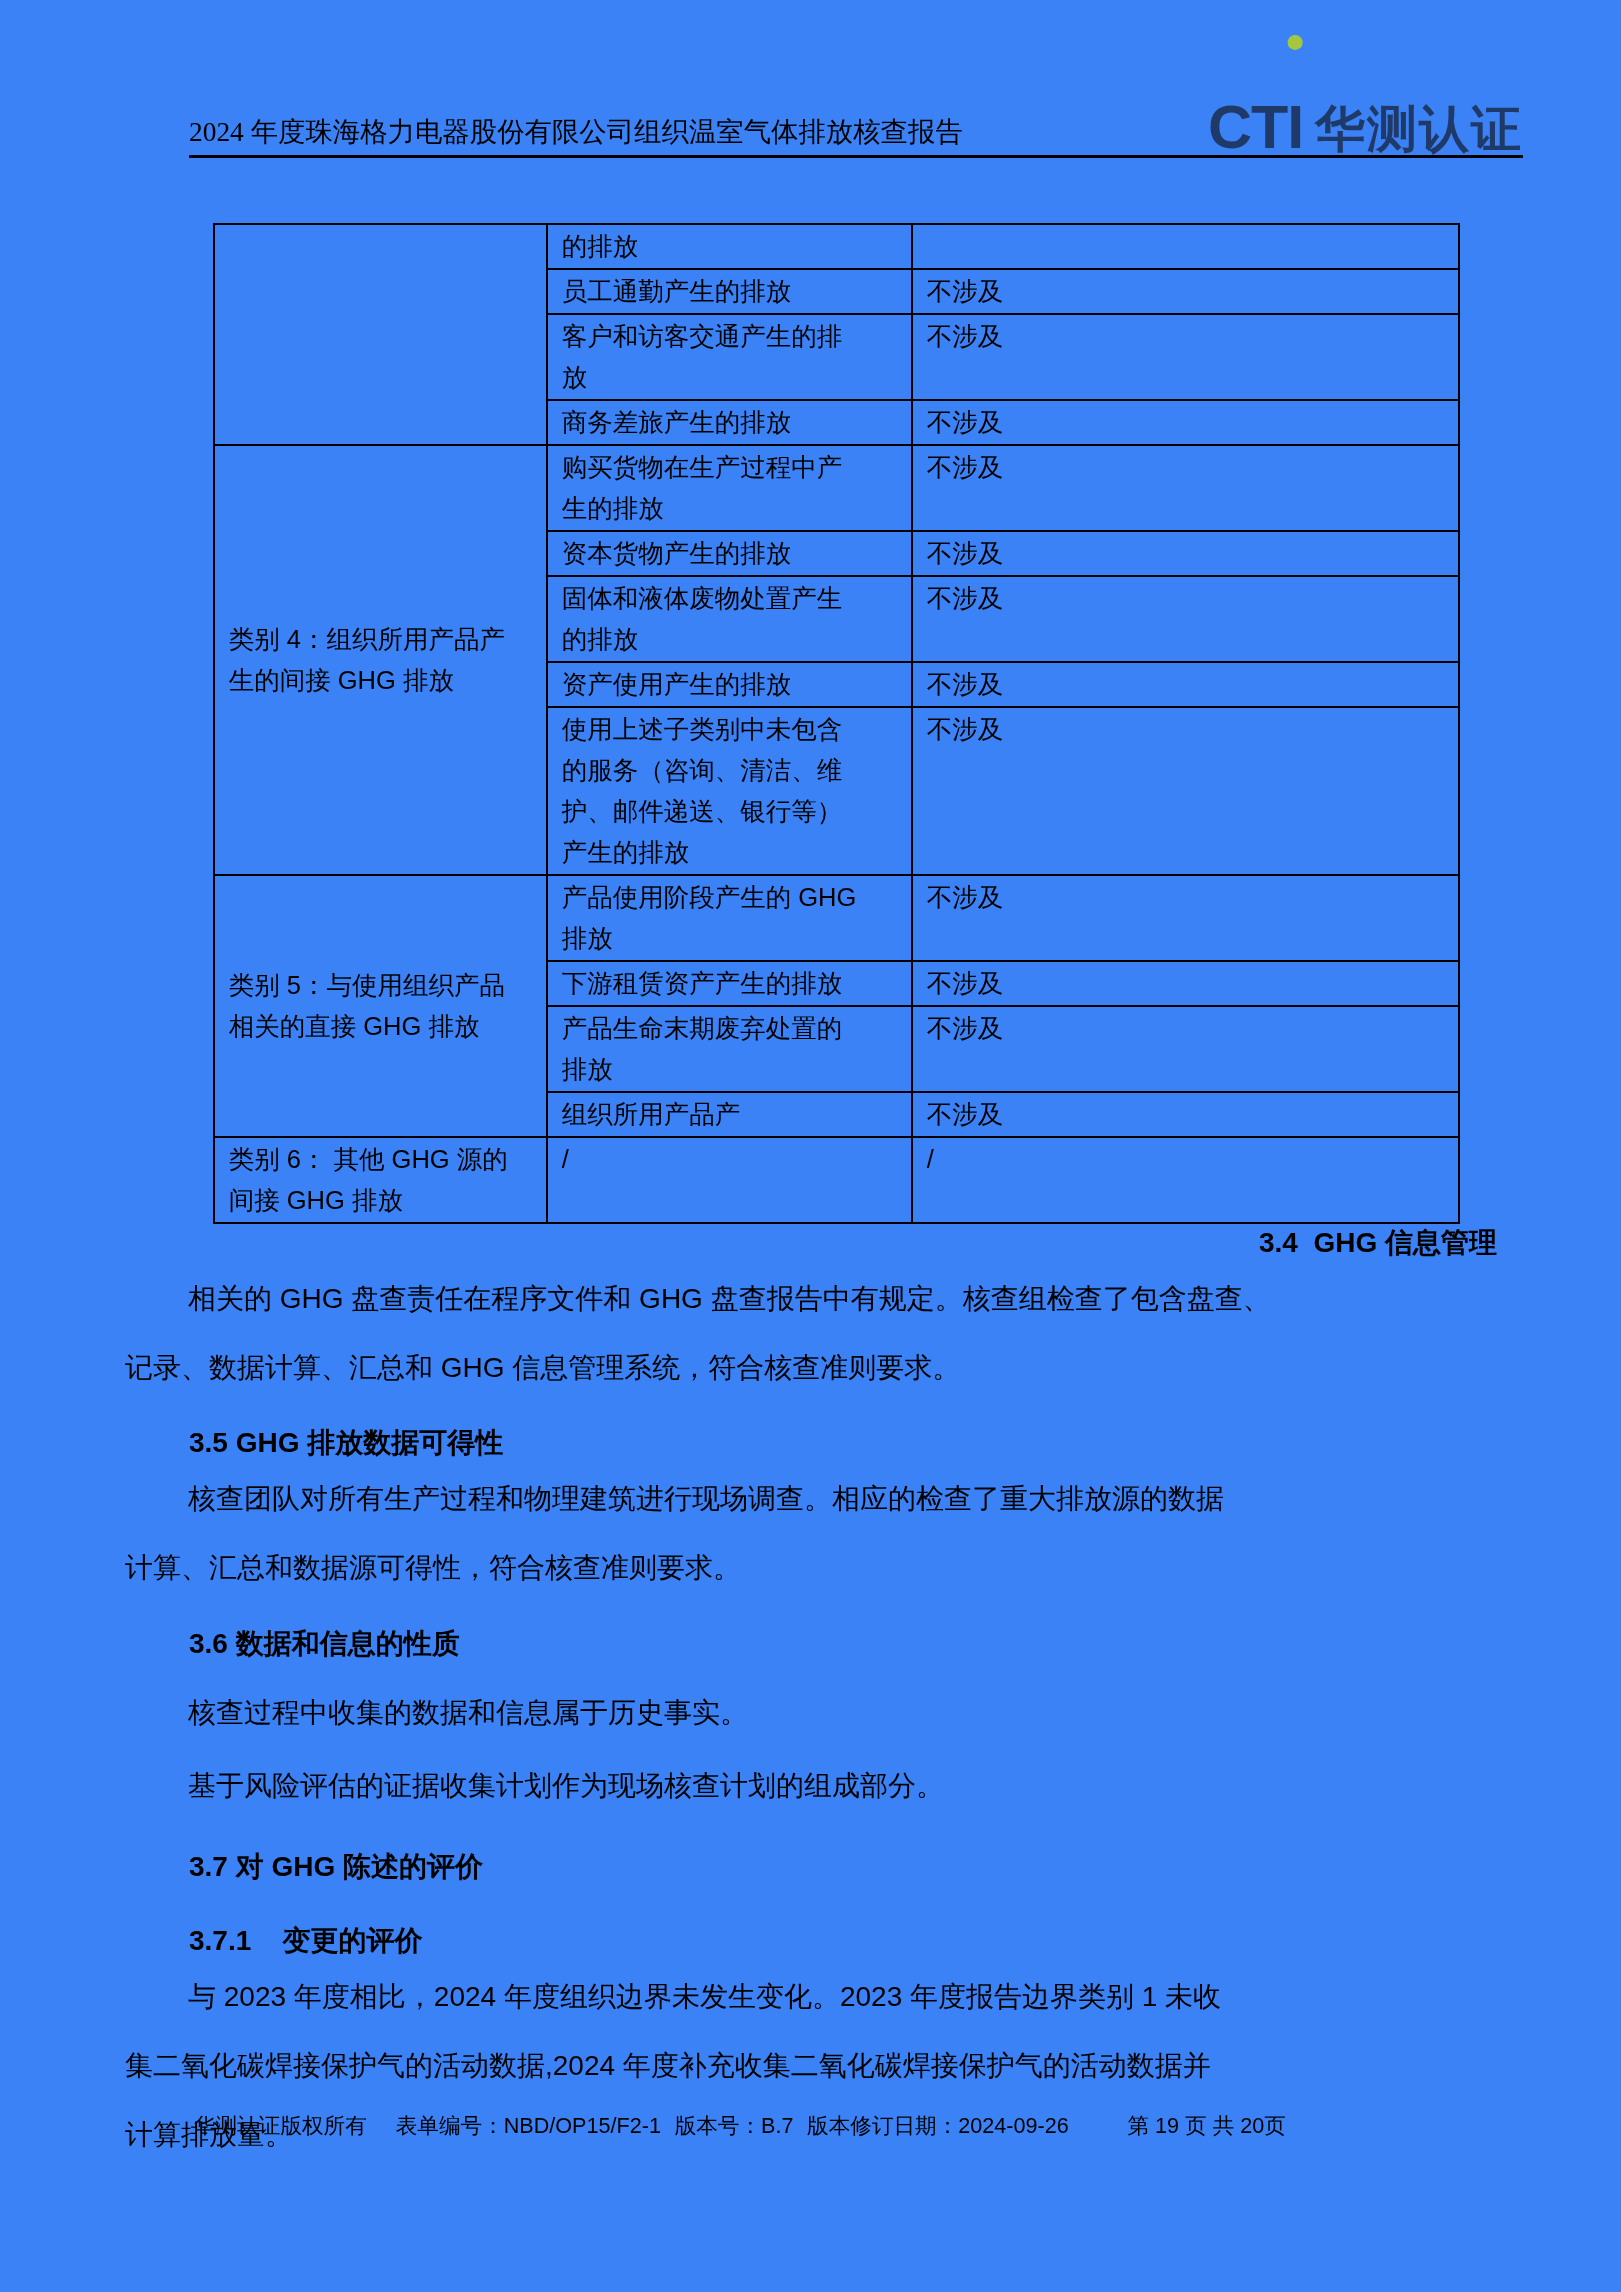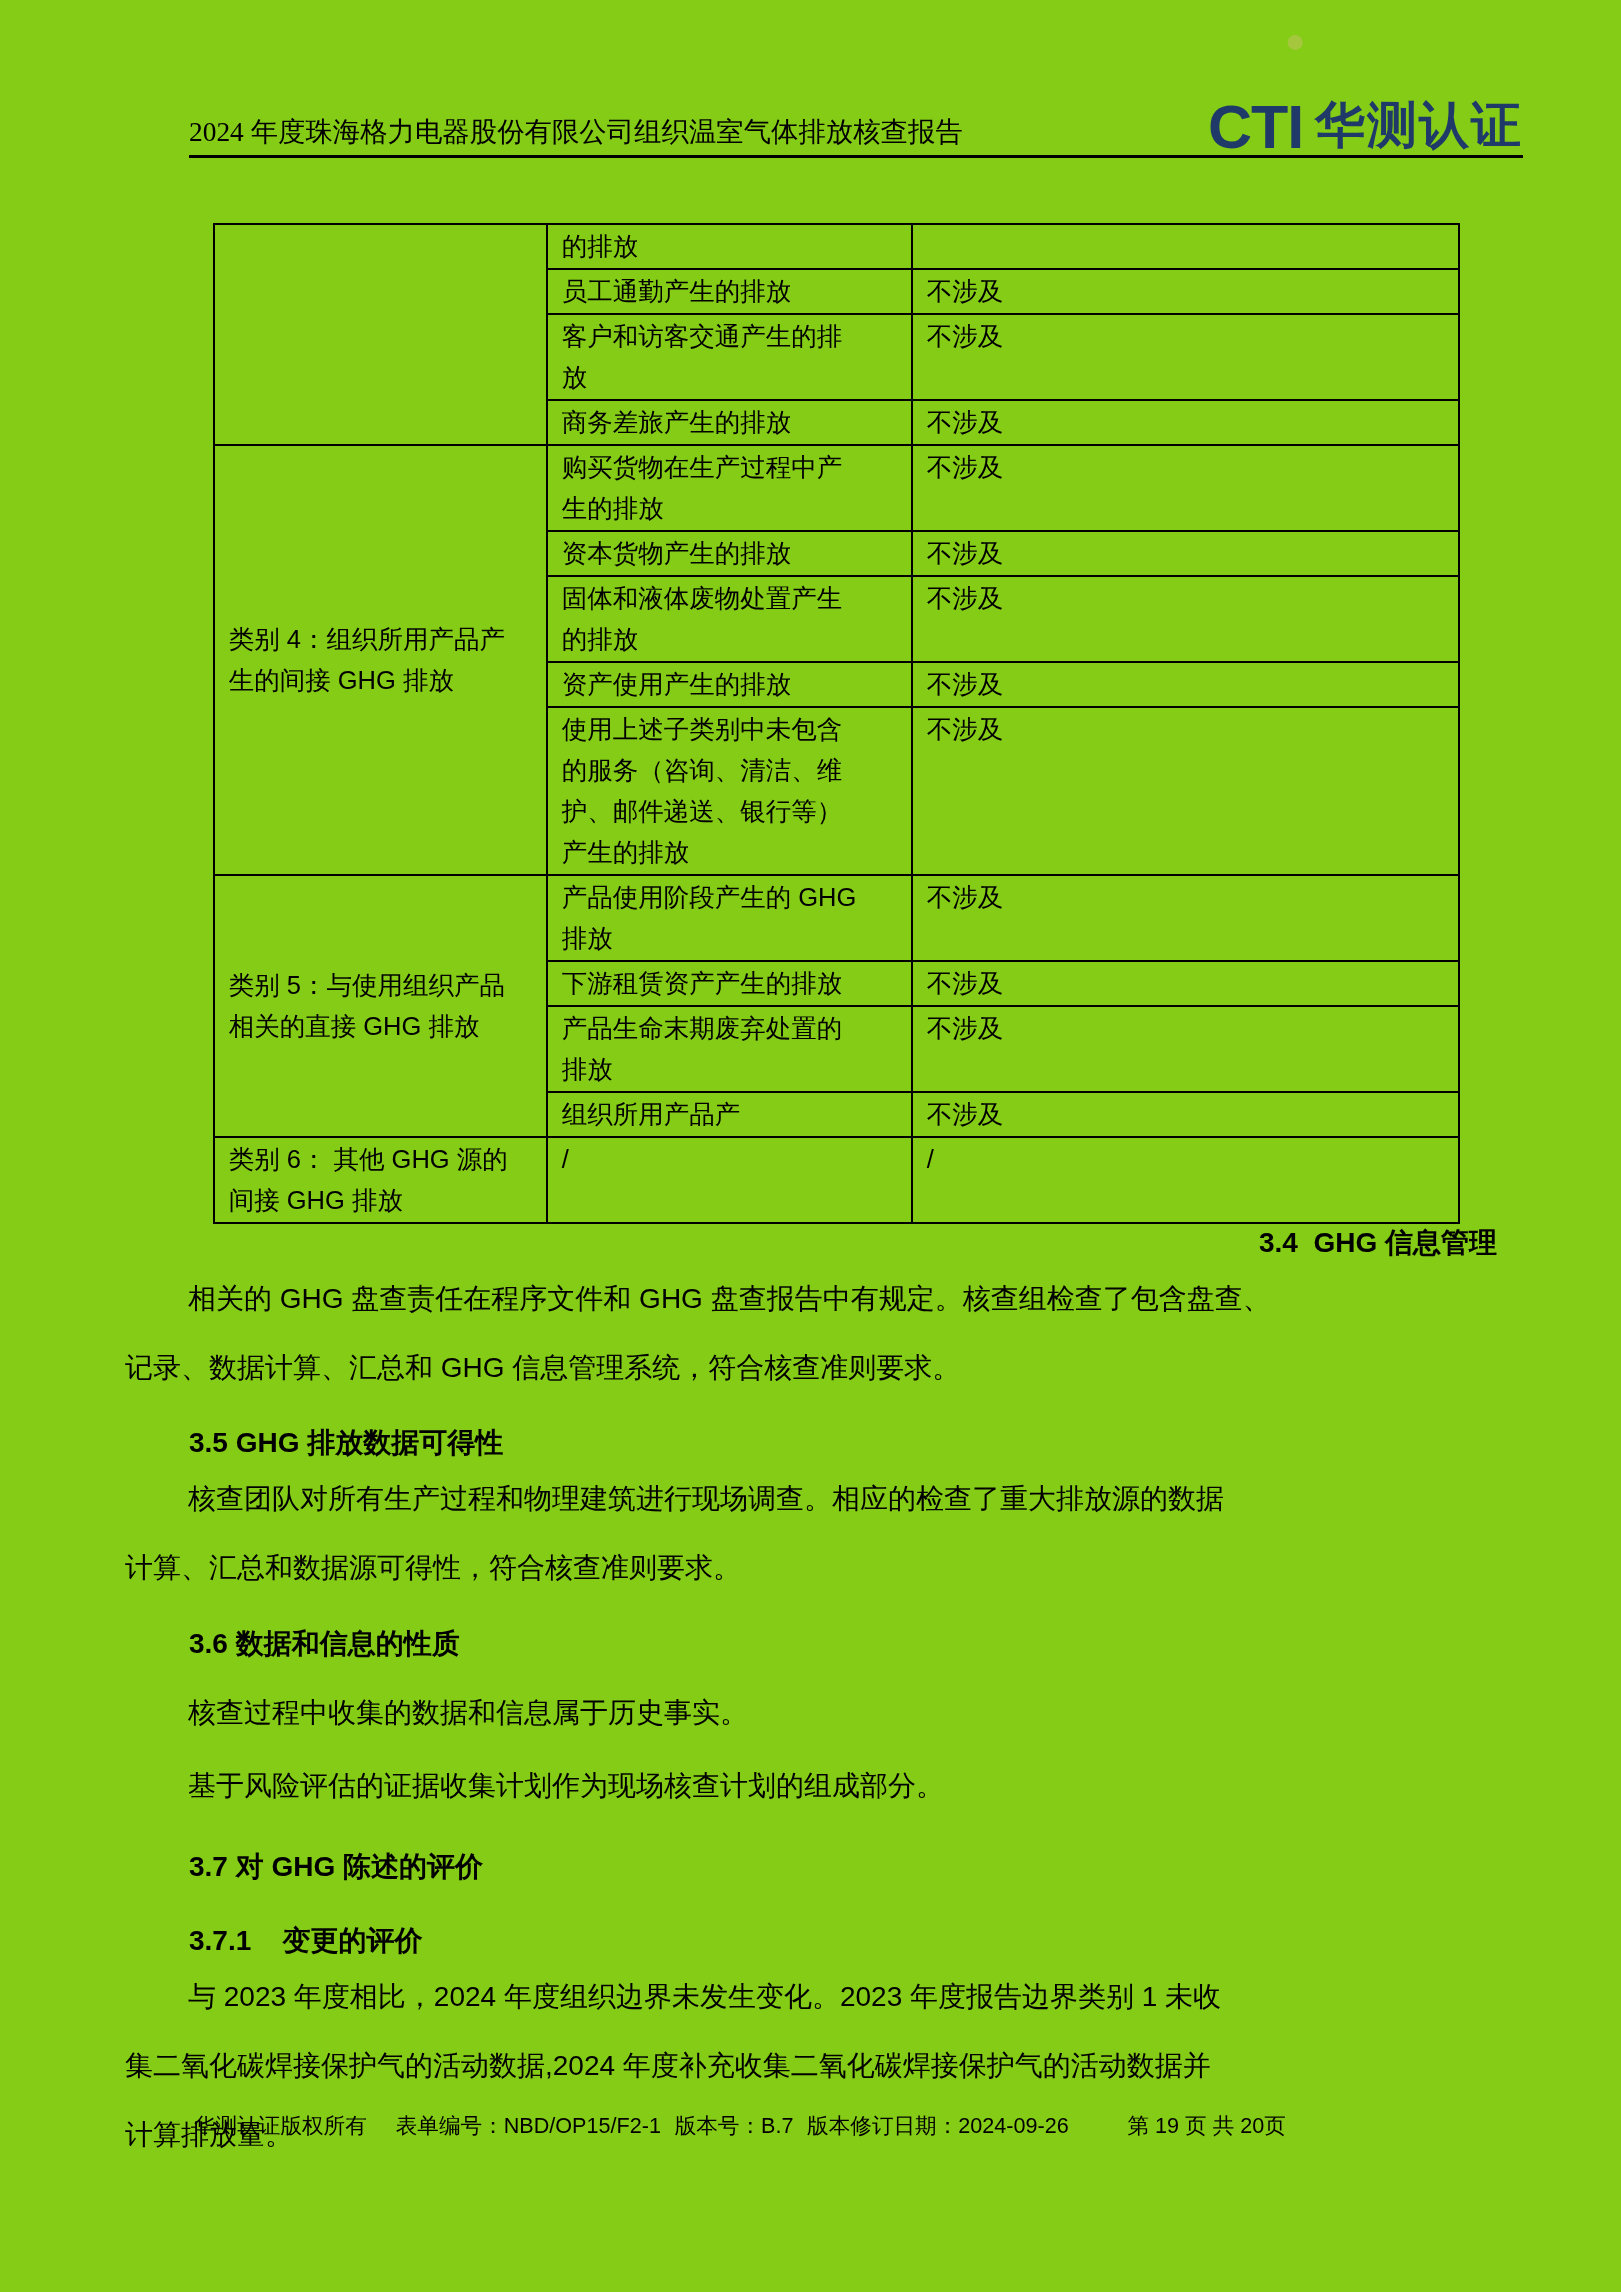--- a/index.html
+++ b/index.html
@@ -1,39 +1,39 @@
 <!DOCTYPE html>
 <html><head>
 <meta charset="utf-8">
 <style>
   html,body{margin:0;padding:0;background:#888;}
   .page{
     position:relative;
     width:1621px;height:2293px;
-    background:#84cc16;
+    background:#3b82f6;
     margin:0 auto;
     overflow:hidden;
     font-family:"Liberation Sans","DejaVu Sans",sans-serif;
     color:#000;
   }
 
   
   .header{
     position:absolute;left:189px;right:98px;top:0;height:155px;
     border-bottom:3.9px solid #000;
     display:flex;justify-content:space-between;align-items:flex-end;
   }
   .doc-title{
     font-family:"Liberation Serif","DejaVu Serif",serif;
     font-size:27.4px;line-height:33px;
     padding-bottom:5.9px;
     white-space:nowrap;
   }
   .logo{
-    display:flex;
+    display:flex;align-items:flex-end;
     font-weight:800;
     padding-bottom:0px;
   }
   .logo-cti{
     font-size:61px;line-height:55px;
     letter-spacing:-1px;
     display:flex;align-items:flex-end;
   }
   .logo-i-wrap{position:relative;display:inline-block;}
   .logo-dot{

